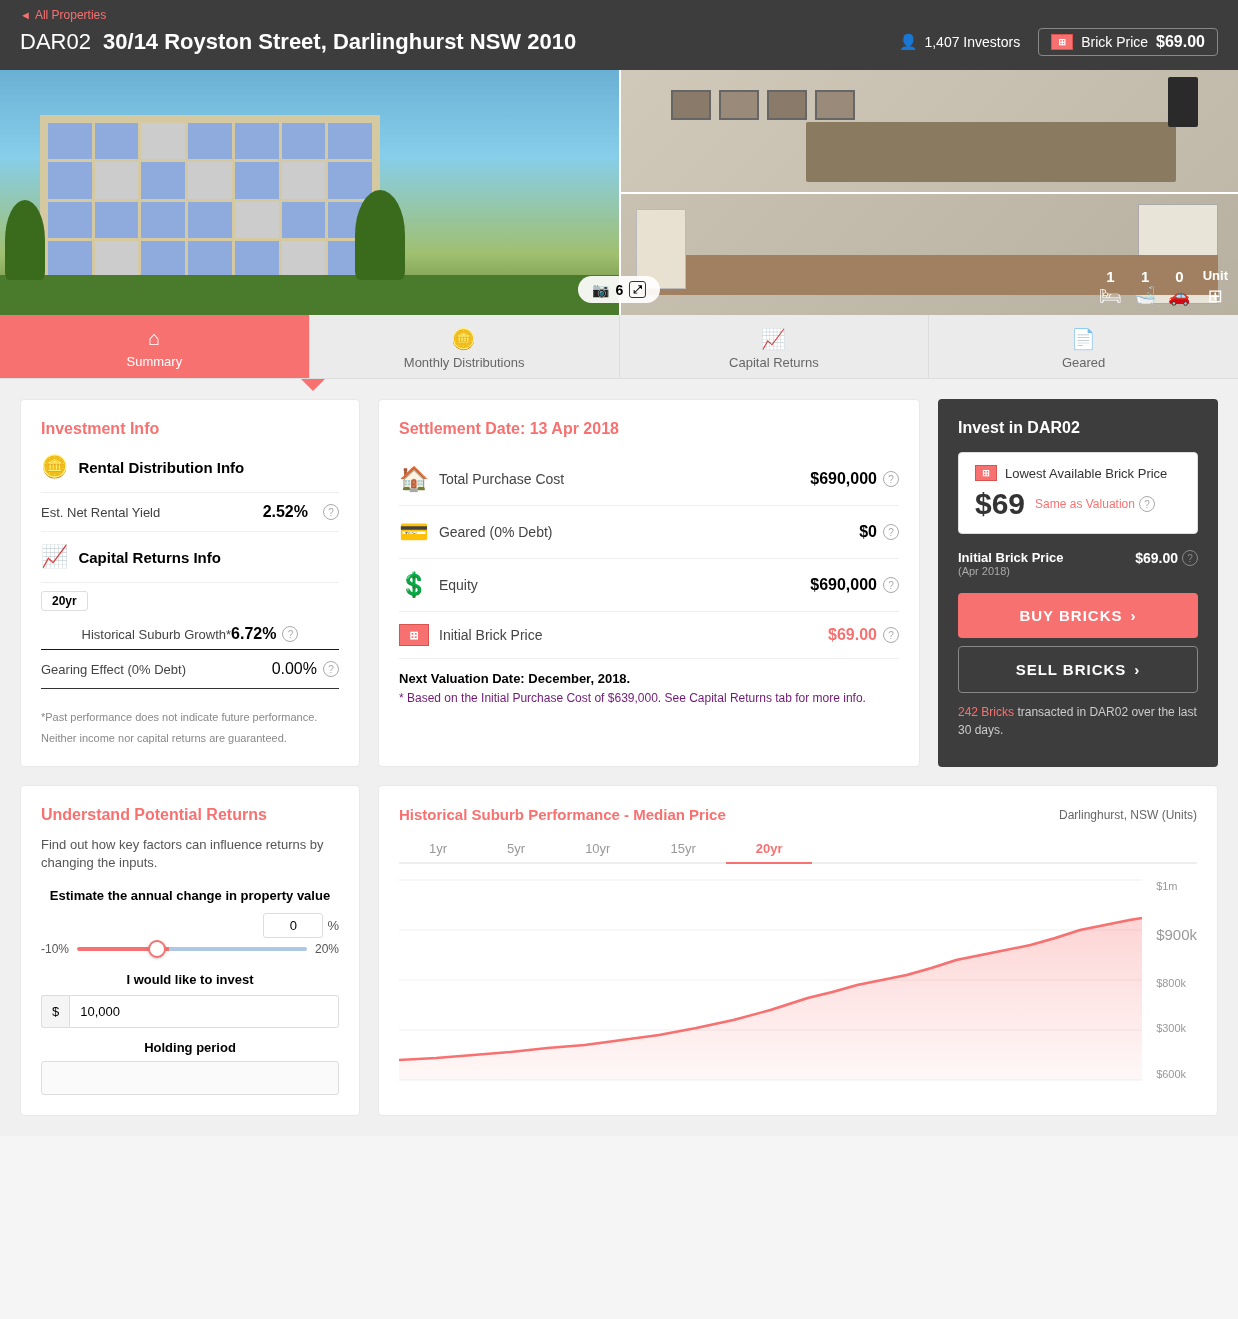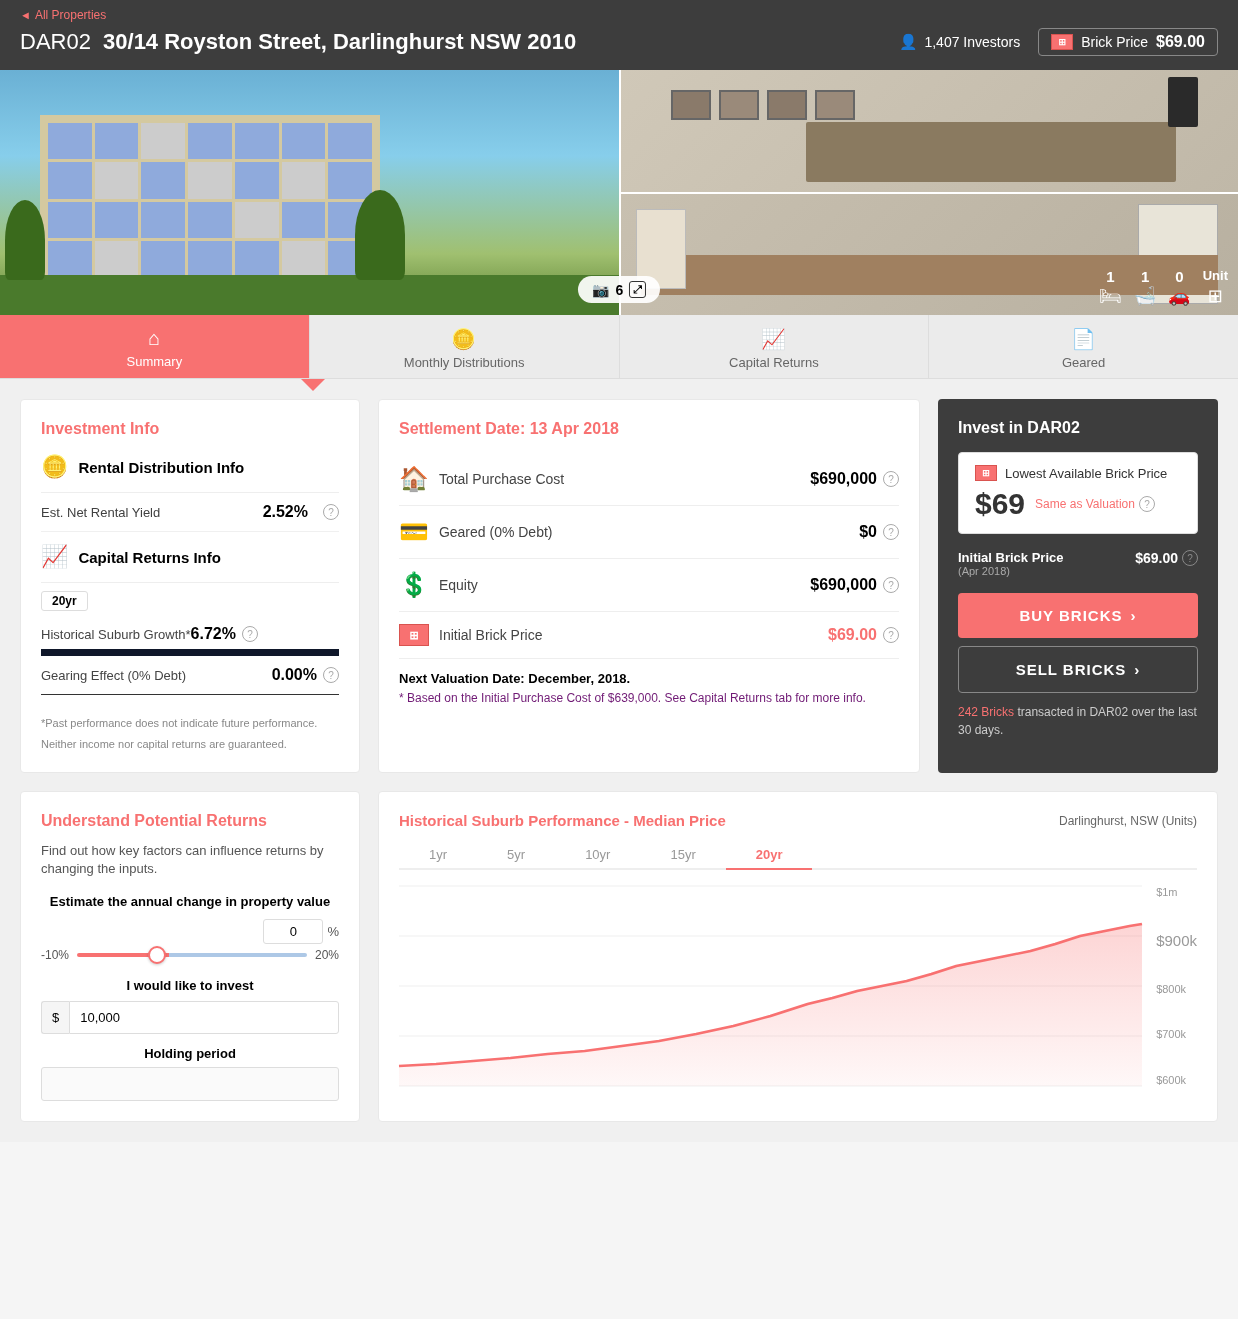--- a/index.html
+++ b/index.html
@@ -171,31 +171,31 @@
 
       <div style="display: flex; align-items: center; gap: 10px; padding: 12px 0; border-bottom: 1px solid #eee;">
         <span style="font-size: 22px; color: #f87171;">📈</span>
         <span style="font-size: 15px; font-weight: 600;">Capital Returns Info</span>
       </div>
 
       <div style="padding: 8px 0;">
         <div style="display: inline-block; border: 1px solid #ddd; border-radius: 3px; padding: 2px 10px; font-size: 12px; font-weight: 600; margin-bottom: 8px; cursor: pointer;">
           <span>20yr</span>
         </div>
-        <div style="display: flex; justify-content: flex-start; align-items: center; padding: 6px 0; border-bottom: 7px solid #0f172a;">
+        <div style="display: flex; justify-content: center; align-items: center; padding: 6px 0; border-bottom: 1px solid #0f172a;">
           <span style="font-size: 13px; color: #444;">Historical Suburb Growth*</span>
           <div style="display: flex; align-items: center; gap: 6px;">
             <span style="font-size: 16px; font-weight: 600;">6.72%</span>
             <div style="display: inline-flex; align-items: center; justify-content: center; width: 16px; height: 16px; border-radius: 50%; border: 1px solid #aaa; color: #aaa; font-size: 10px; cursor: pointer;">?</div>
           </div>
         </div>
         <div style="display: flex; justify-content: space-between; align-items: center; padding: 10px 0; border-bottom: 1px solid #333;">
           <span style="font-size: 13px; color: #444;">Gearing Effect (0% Debt)</span>
           <div style="display: flex; align-items: center; gap: 6px;">
-            <span style="font-size: 16px; font-weight: 700;">0.00%</span>
+            <span style="font-size: 16px; font-weight: 400;">0.00%</span>
             <div style="display: inline-flex; align-items: center; justify-content: center; width: 16px; height: 16px; border-radius: 50%; border: 1px solid #aaa; color: #aaa; font-size: 10px; cursor: pointer;">?</div>
           </div>
         </div>
       </div>
 
       <div style="font-size: 11px; color: #888; margin-top: 12px; line-height: 1.5;">*Past performance does not indicate future performance.</div>
       <div style="font-size: 11px; color: #888; margin-top: 4px; line-height: 1.5;">Neither income nor capital returns are guaranteed.</div>
     </div>
 
     <div style="flex: 1; background: white; border-radius: 4px; padding: 20px; border: 1px solid #e8e8e8;">
@@ -367,21 +367,21 @@
           <path d="M0,180 L30,178 L60,175 L90,172 L120,168 L150,165 L180,160 L210,155 L240,148 L270,140 L300,130 L330,118 L350,112 L370,105 L390,100 L410,95 L430,88 L450,80 L470,75 L490,70 L510,65 L530,58 L550,50 L570,45 L590,40 L600,38 L600,200 L0,200 Z" fill="url(#areaGrad)"></path>
 
           <path d="M0,180 L30,178 L60,175 L90,172 L120,168 L150,165 L180,160 L210,155 L240,148 L270,140 L300,130 L330,118 L350,112 L370,105 L390,100 L410,95 L430,88 L450,80 L470,75 L490,70 L510,65 L530,58 L550,50 L570,45 L590,40 L600,38" fill="none" stroke="#f87171" stroke-width="2.5"></path>
         </svg>
 
         
         <div style="position: absolute; right: 0; top: 0; height: 100%; display: flex; flex-direction: column; justify-content: space-between;">
           <span style="font-size: 11px; color: #999;">$1m</span>
           <span style="font-size: 15px; color: #999;">$900k</span>
           <span style="font-size: 11px; color: #999;">$800k</span>
-          <span style="font-size: 11px; color: #999;">$700k</span>
+          <span style="font-size: 11px; color: #999;">$300k</span>
           <span style="font-size: 11px; color: #999;">$600k</span>
         </div>
       </div>
     </div>
 
   </div>
 
 </div>
 
 <style>

